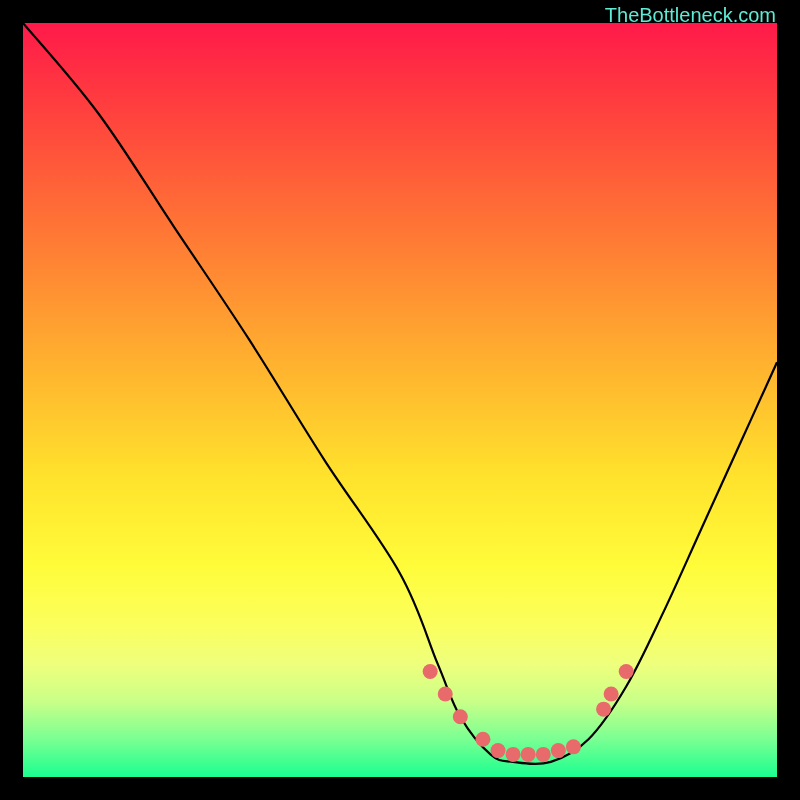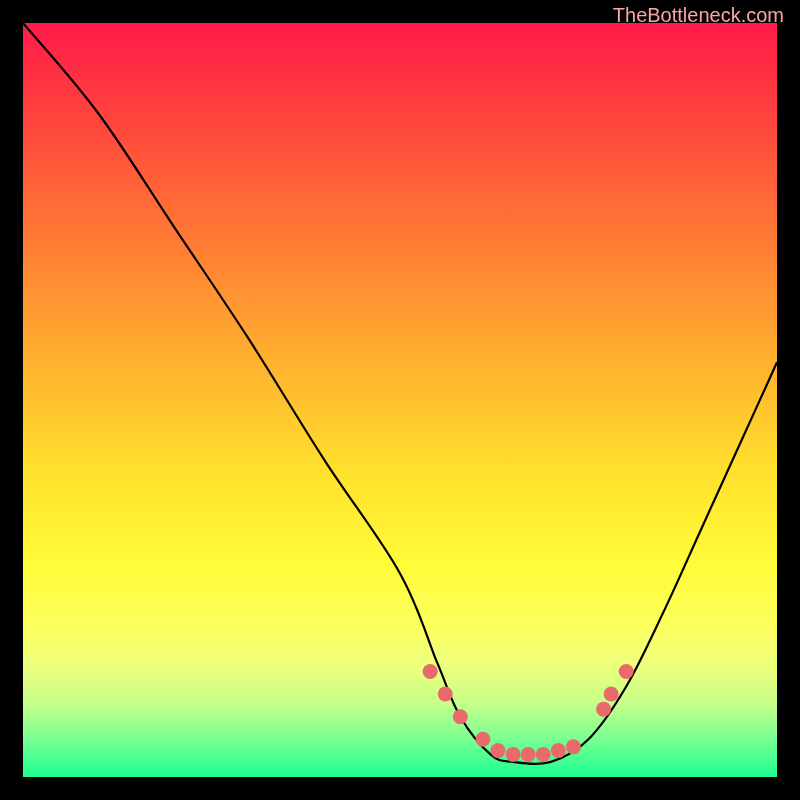--- a/index.html
+++ b/index.html
@@ -12,22 +12,22 @@
     font-family: Arial, sans-serif;
   }
   .container {
     position: relative;
     width: 800px;
     height: 800px;
   }
   .watermark {
     position: absolute;
     top: 4px;
-    right: 16px;
-    color: #fca5a5;
+    right: 24px;
+    color: #5eead4;
     font-size: 20px;
     font-weight: 500;
     z-index: 20;
   }
   .plot-area {
     position: absolute;
     left: 23px;
     top: 23px;
     width: 754px;
     height: 754px;

